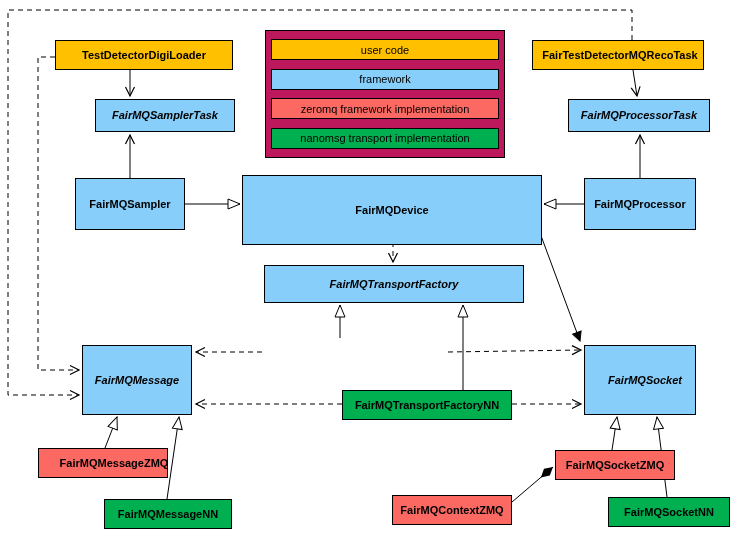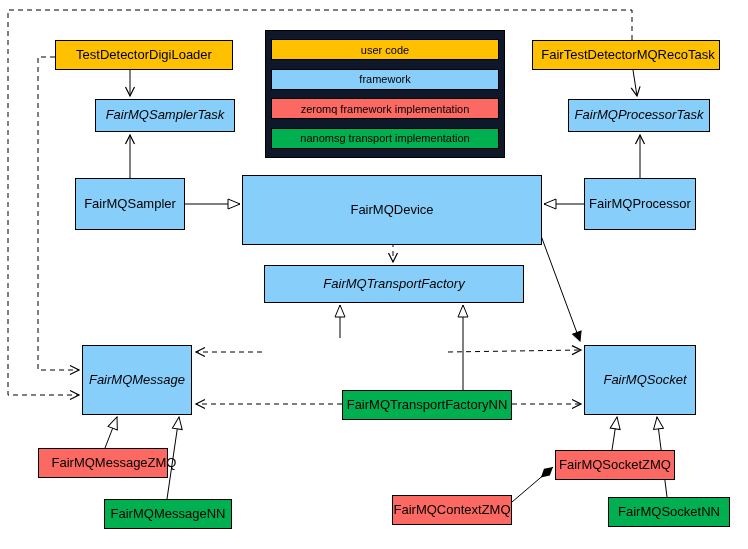--- a/index.html
+++ b/index.html
@@ -4,31 +4,31 @@
 <style>
   html, body { margin: 0; padding: 0; background: #ffffff; }
   .canvas {
     position: relative; width: 748px; height: 549px; background: #ffffff;
     font-family: "Liberation Sans", "DejaVu Sans", sans-serif; overflow: hidden;
   }
   svg.wires { position: absolute; left: 0; top: 0; z-index: 1; }
   .node {
     position: absolute; z-index: 2; box-sizing: border-box;
     display: flex; align-items: center; justify-content: center;
-    border: 1px solid #000; color: #000; font-size: 13px; font-weight: normal;
+    border: 1px solid #000; color: #000; font-size: 11px; font-weight: bold;
     text-align: center; line-height: 1.1; padding: 0 2px;
   }
   .user     { background: #FFC000; }
   .framework{ background: #87CEFA; }
   .zeromq   { background: #FB6962; }
   .nanomsg  { background: #00B050; }
   .abstract { font-style: italic; }
   .legend {
     position: absolute; z-index: 2; left: 265px; top: 30px; width: 240px; height: 128px;
-    box-sizing: border-box; border: 1px solid #000; background: #0f172a;
+    box-sizing: border-box; border: 1px solid #000; background: #be185d;
     display: flex; flex-direction: column; justify-content: space-between; padding: 8px 5px;
   }
   .legend .key {
     height: 21px; box-sizing: border-box; border: 1px solid #000;
     display: flex; align-items: center; justify-content: center;
     font-size: 11px; font-weight: normal; color: #000;
   }
 </style>
 </head>
 <body>
@@ -78,21 +78,21 @@
   </svg>
 
   <div class="legend">
     <div class="key user">user code</div>
     <div class="key framework">framework</div>
     <div class="key zeromq">zeromq framework implementation</div>
     <div class="key nanomsg">nanomsg transport implementation</div>
   </div>
 
   <div class="node user" style="left:55px; top:40px; width:178px; height:30px;">TestDetectorDigiLoader</div>
-  <div class="node user" style="left:532px; top:40px; width:188px; height:30px;padding-left:6px;">FairTestDetectorMQRecoTask</div>
+  <div class="node user" style="left:532px; top:40px; width:172px; height:30px;padding-left:6px;">FairTestDetectorMQRecoTask</div>
 
   <div class="node framework abstract" style="left:62px; top:99px; width:140px; height:33px;margin-left:33px;">FairMQSamplerTask</div>
   <div class="node framework abstract" style="left:568px; top:99px; width:142px; height:33px;">FairMQProcessorTask</div>
 
   <div class="node framework" style="left:75px; top:178px; width:110px; height:52px;">FairMQSampler</div>
   <div class="node framework" style="left:242px; top:175px; width:300px; height:70px;">FairMQDevice</div>
   <div class="node framework" style="left:584px; top:178px; width:112px; height:52px;">FairMQProcessor</div>
 
   <div class="node framework abstract" style="left:264px; top:265px; width:260px; height:38px;">FairMQTransportFactory</div>
   <div class="node nanomsg" style="left:342px; top:390px; width:170px; height:30px;">FairMQTransportFactoryNN</div>

